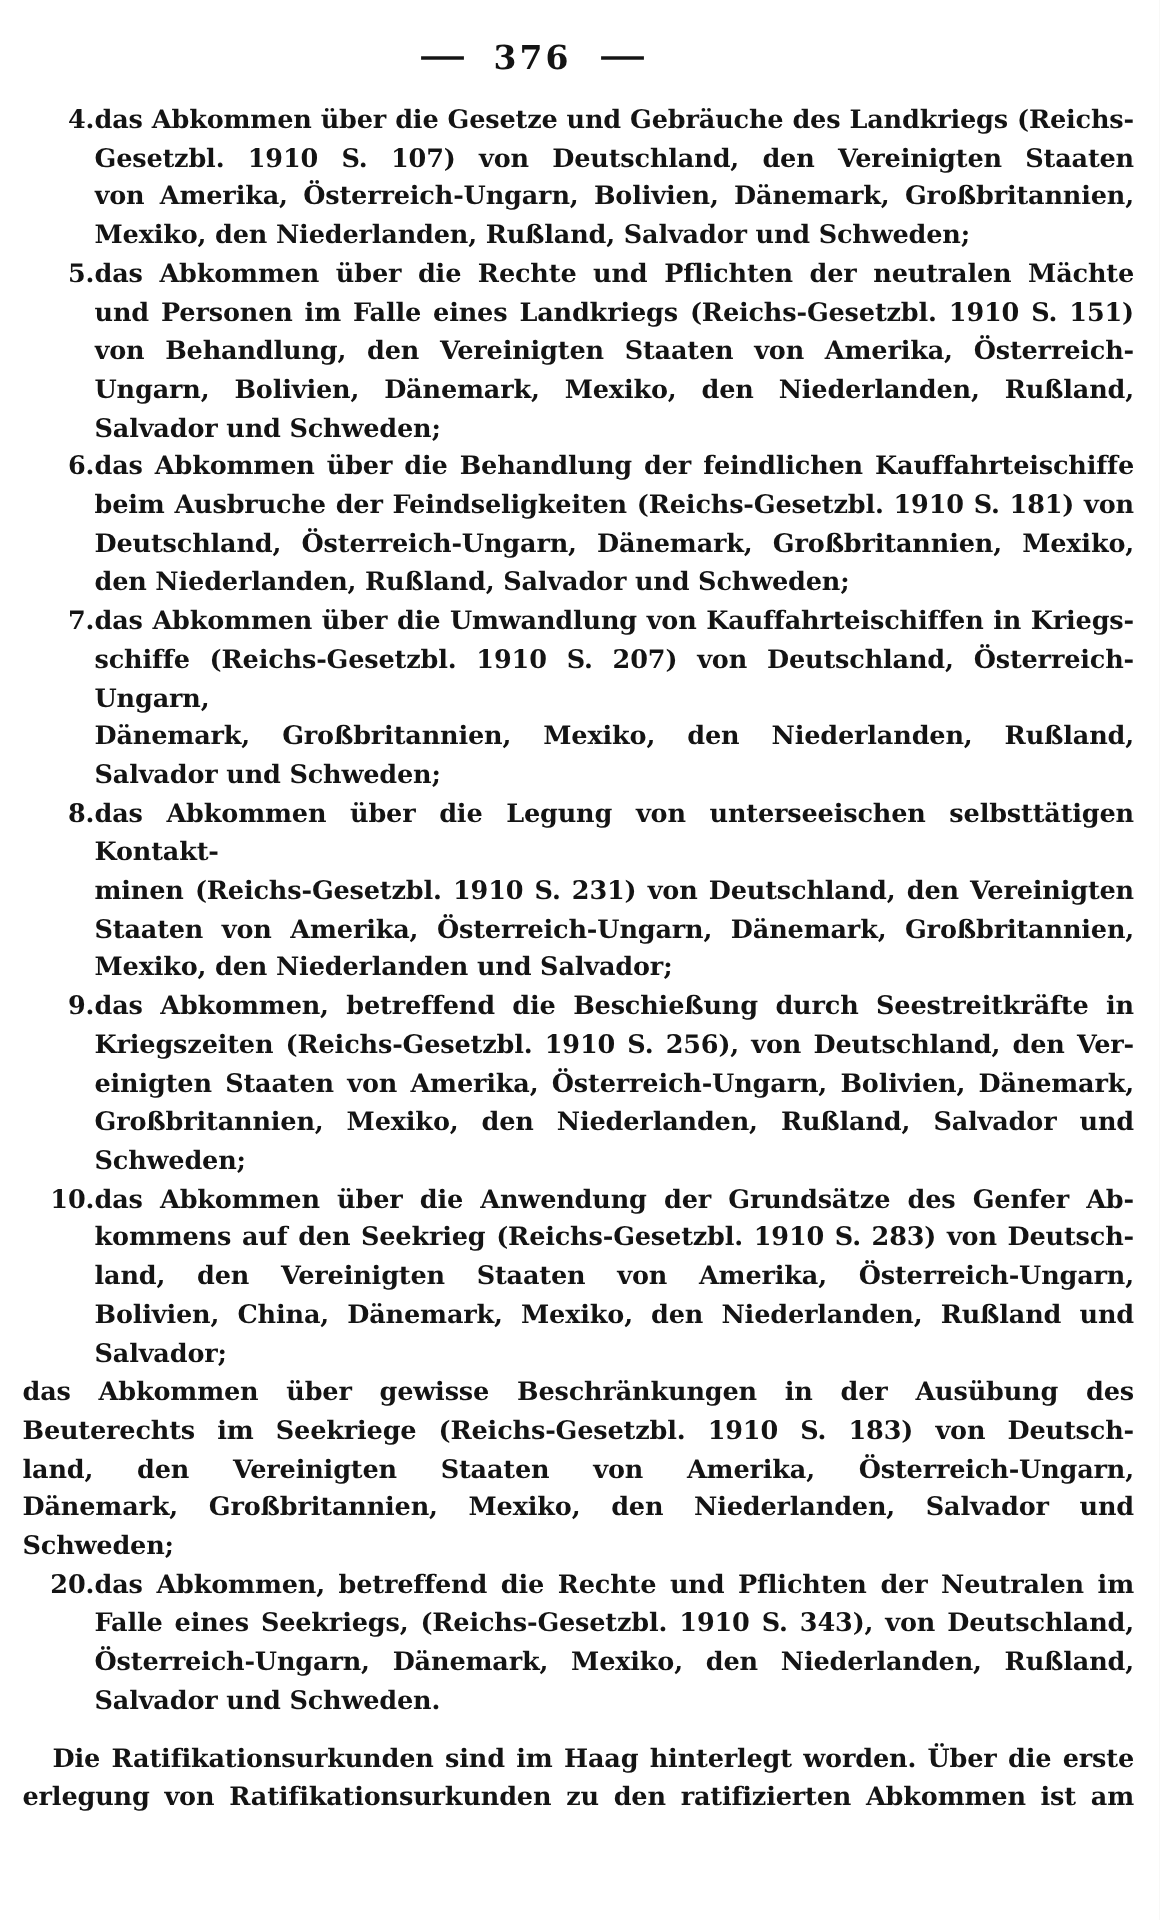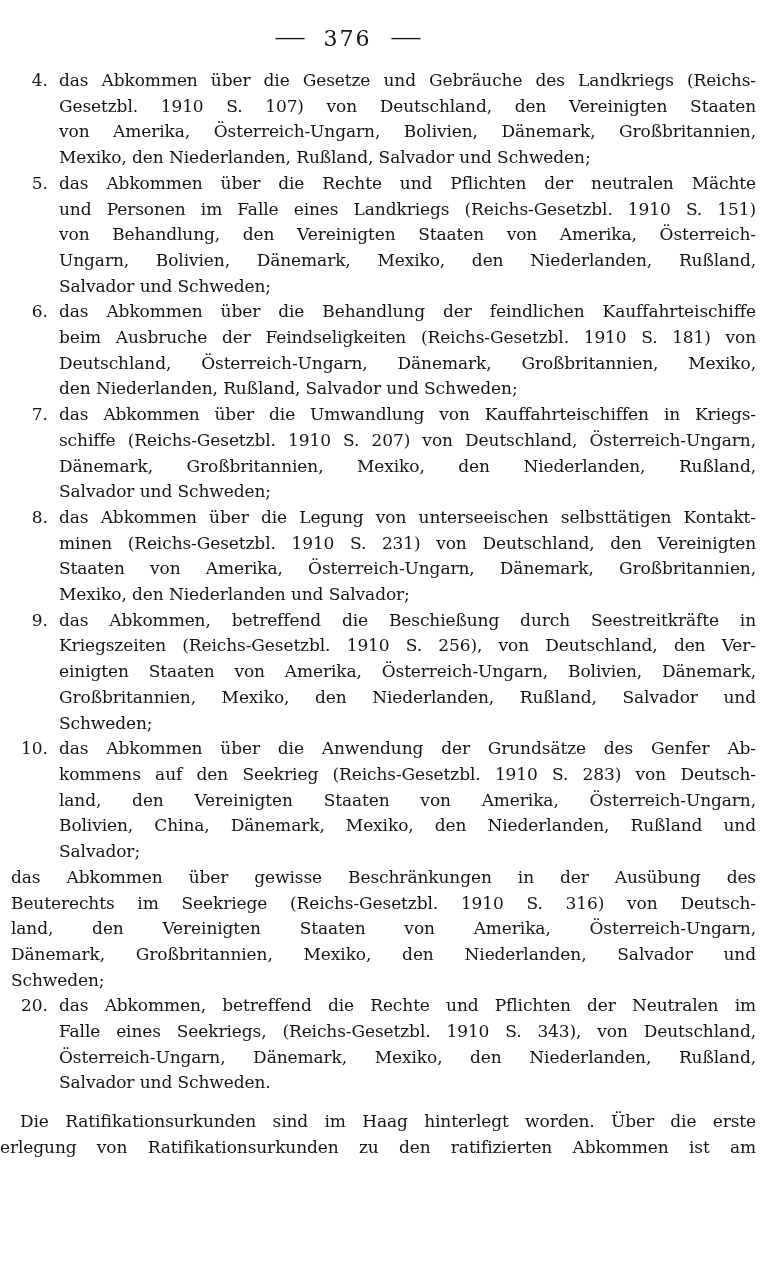--- a/index.html
+++ b/index.html
@@ -8,24 +8,25 @@
     background: #f3f3f1;
   }
   .page {
     position: relative;
     width: 773px;
     height: 1280px;
     margin: 0 auto;
     background: #ffffff;
     color: #141414;
     font-family: "DejaVu Serif", serif;
-    font-weight: normal;
+    font-weight: bold;
     overflow: hidden;
     box-sizing: border-box;
     padding-top: 24px;
+    padding-left: 15px;
   }
   
   .pagehead {
     text-align: center;
     padding-right: 78px;          
     margin-bottom: 14px;
     line-height: 26px;
     white-space: nowrap;
   }
   .pagehead .dash {
@@ -51,21 +52,21 @@
   }
   .num {
     flex: none;
     width: 48px;
     text-align: right;
     font-size: 17px;
     line-height: 25.7px;
   }
   .body {
     flex: 1;
-    margin-left: 11px;
+    margin-left: 0;
     min-width: 0;
   }
   .ln {
     font-size: 17px;
     line-height: 25.7px;
     letter-spacing: -0.1px;
     text-align: justify;
     text-align-last: left;
     white-space: normal;
     overflow: hidden;
@@ -163,21 +164,21 @@
         <div class="ln j">kommens auf den Seekrieg (Reichs-Gesetzbl. 1910 S. 283) von Deutsch-</div>
         <div class="ln j">land, den Vereinigten Staaten von Amerika, Österreich-Ungarn,</div>
         <div class="ln j">Bolivien, China, Dänemark, Mexiko, den Niederlanden, Rußland und</div>
         <div class="ln">Salvador;</div>
       </div>
     </div>
 
     <div class="item">
       <div class="body">
         <div class="ln j">das Abkommen über gewisse Beschränkungen in der Ausübung des</div>
-        <div class="ln j">Beuterechts im Seekriege (Reichs-Gesetzbl. 1910 S. 316) von Deutsch-</div>
+        <div class="ln j">Beuterechts im Seekriege (Reichs-Gesetzbl. 1910 S. 183) von Deutsch-</div>
         <div class="ln j">land, den Vereinigten Staaten von Amerika, Österreich-Ungarn,</div>
         <div class="ln j">Dänemark, Großbritannien, Mexiko, den Niederlanden, Salvador und</div>
         <div class="ln">Schweden;</div>
       </div>
     </div>
 
     <div class="item">
       <div class="num">20.</div>
       <div class="body">
         <div class="ln j">das Abkommen, betreffend die Rechte und Pflichten der Neutralen im</div>

